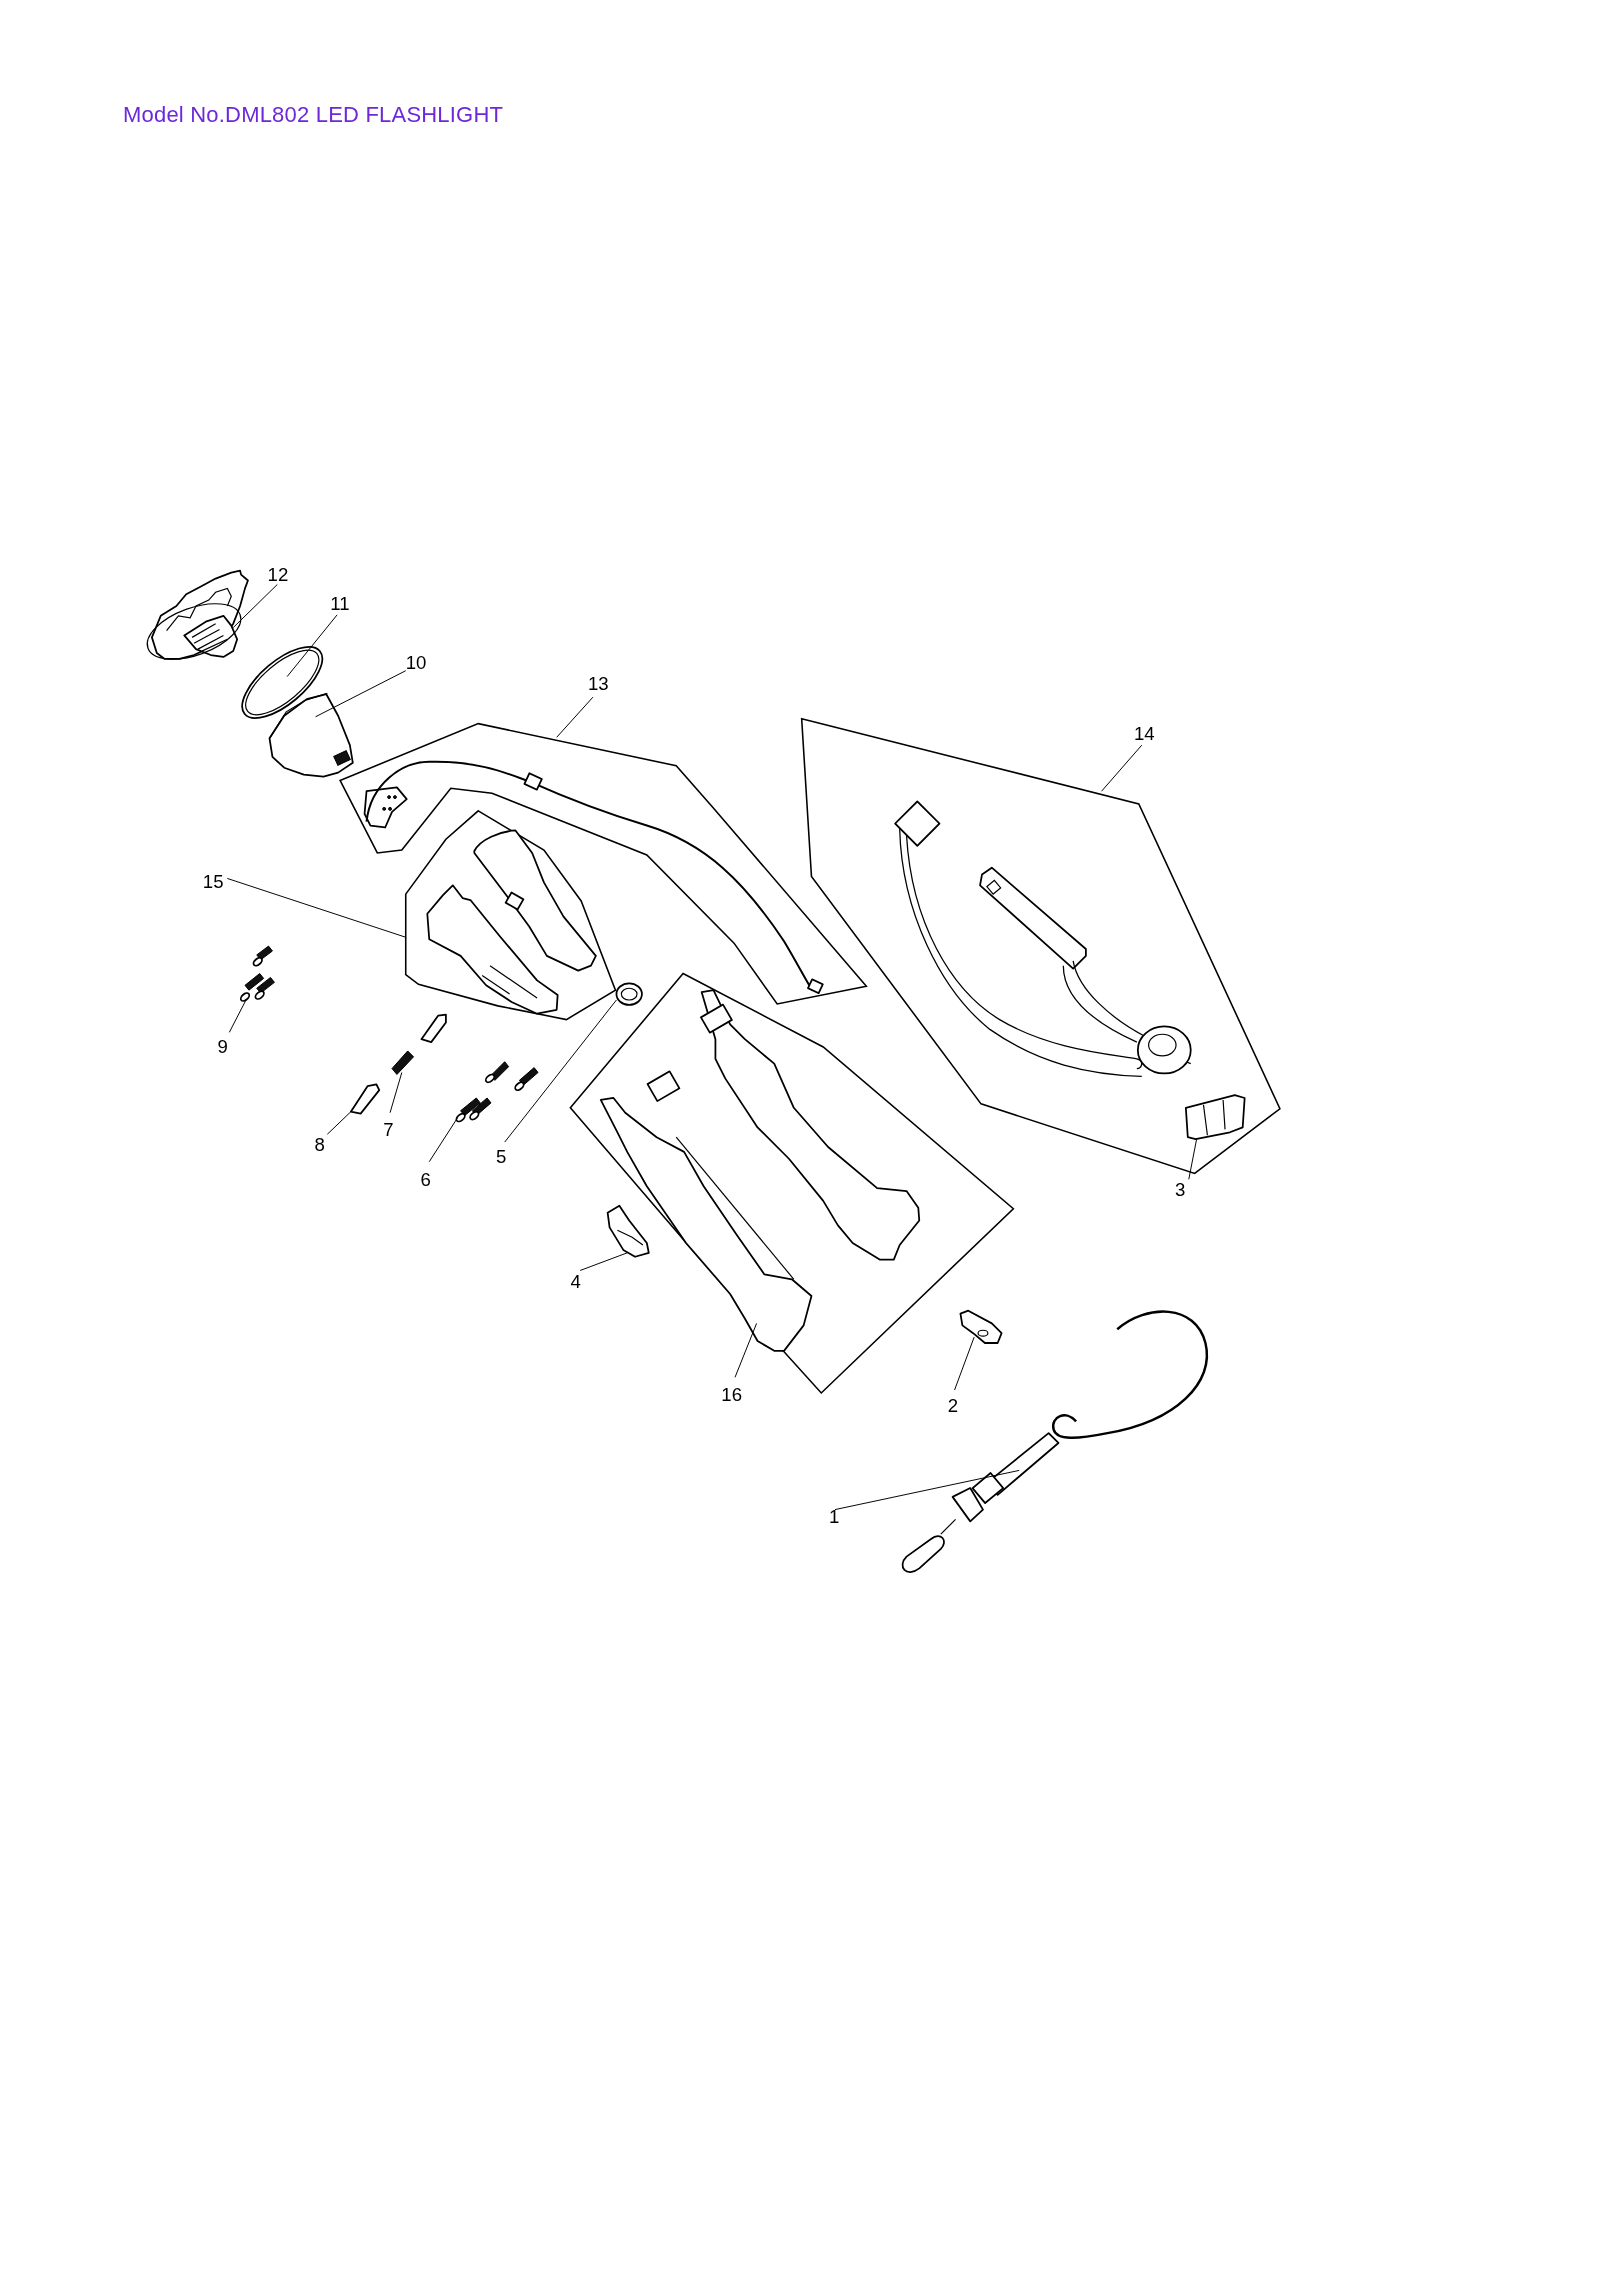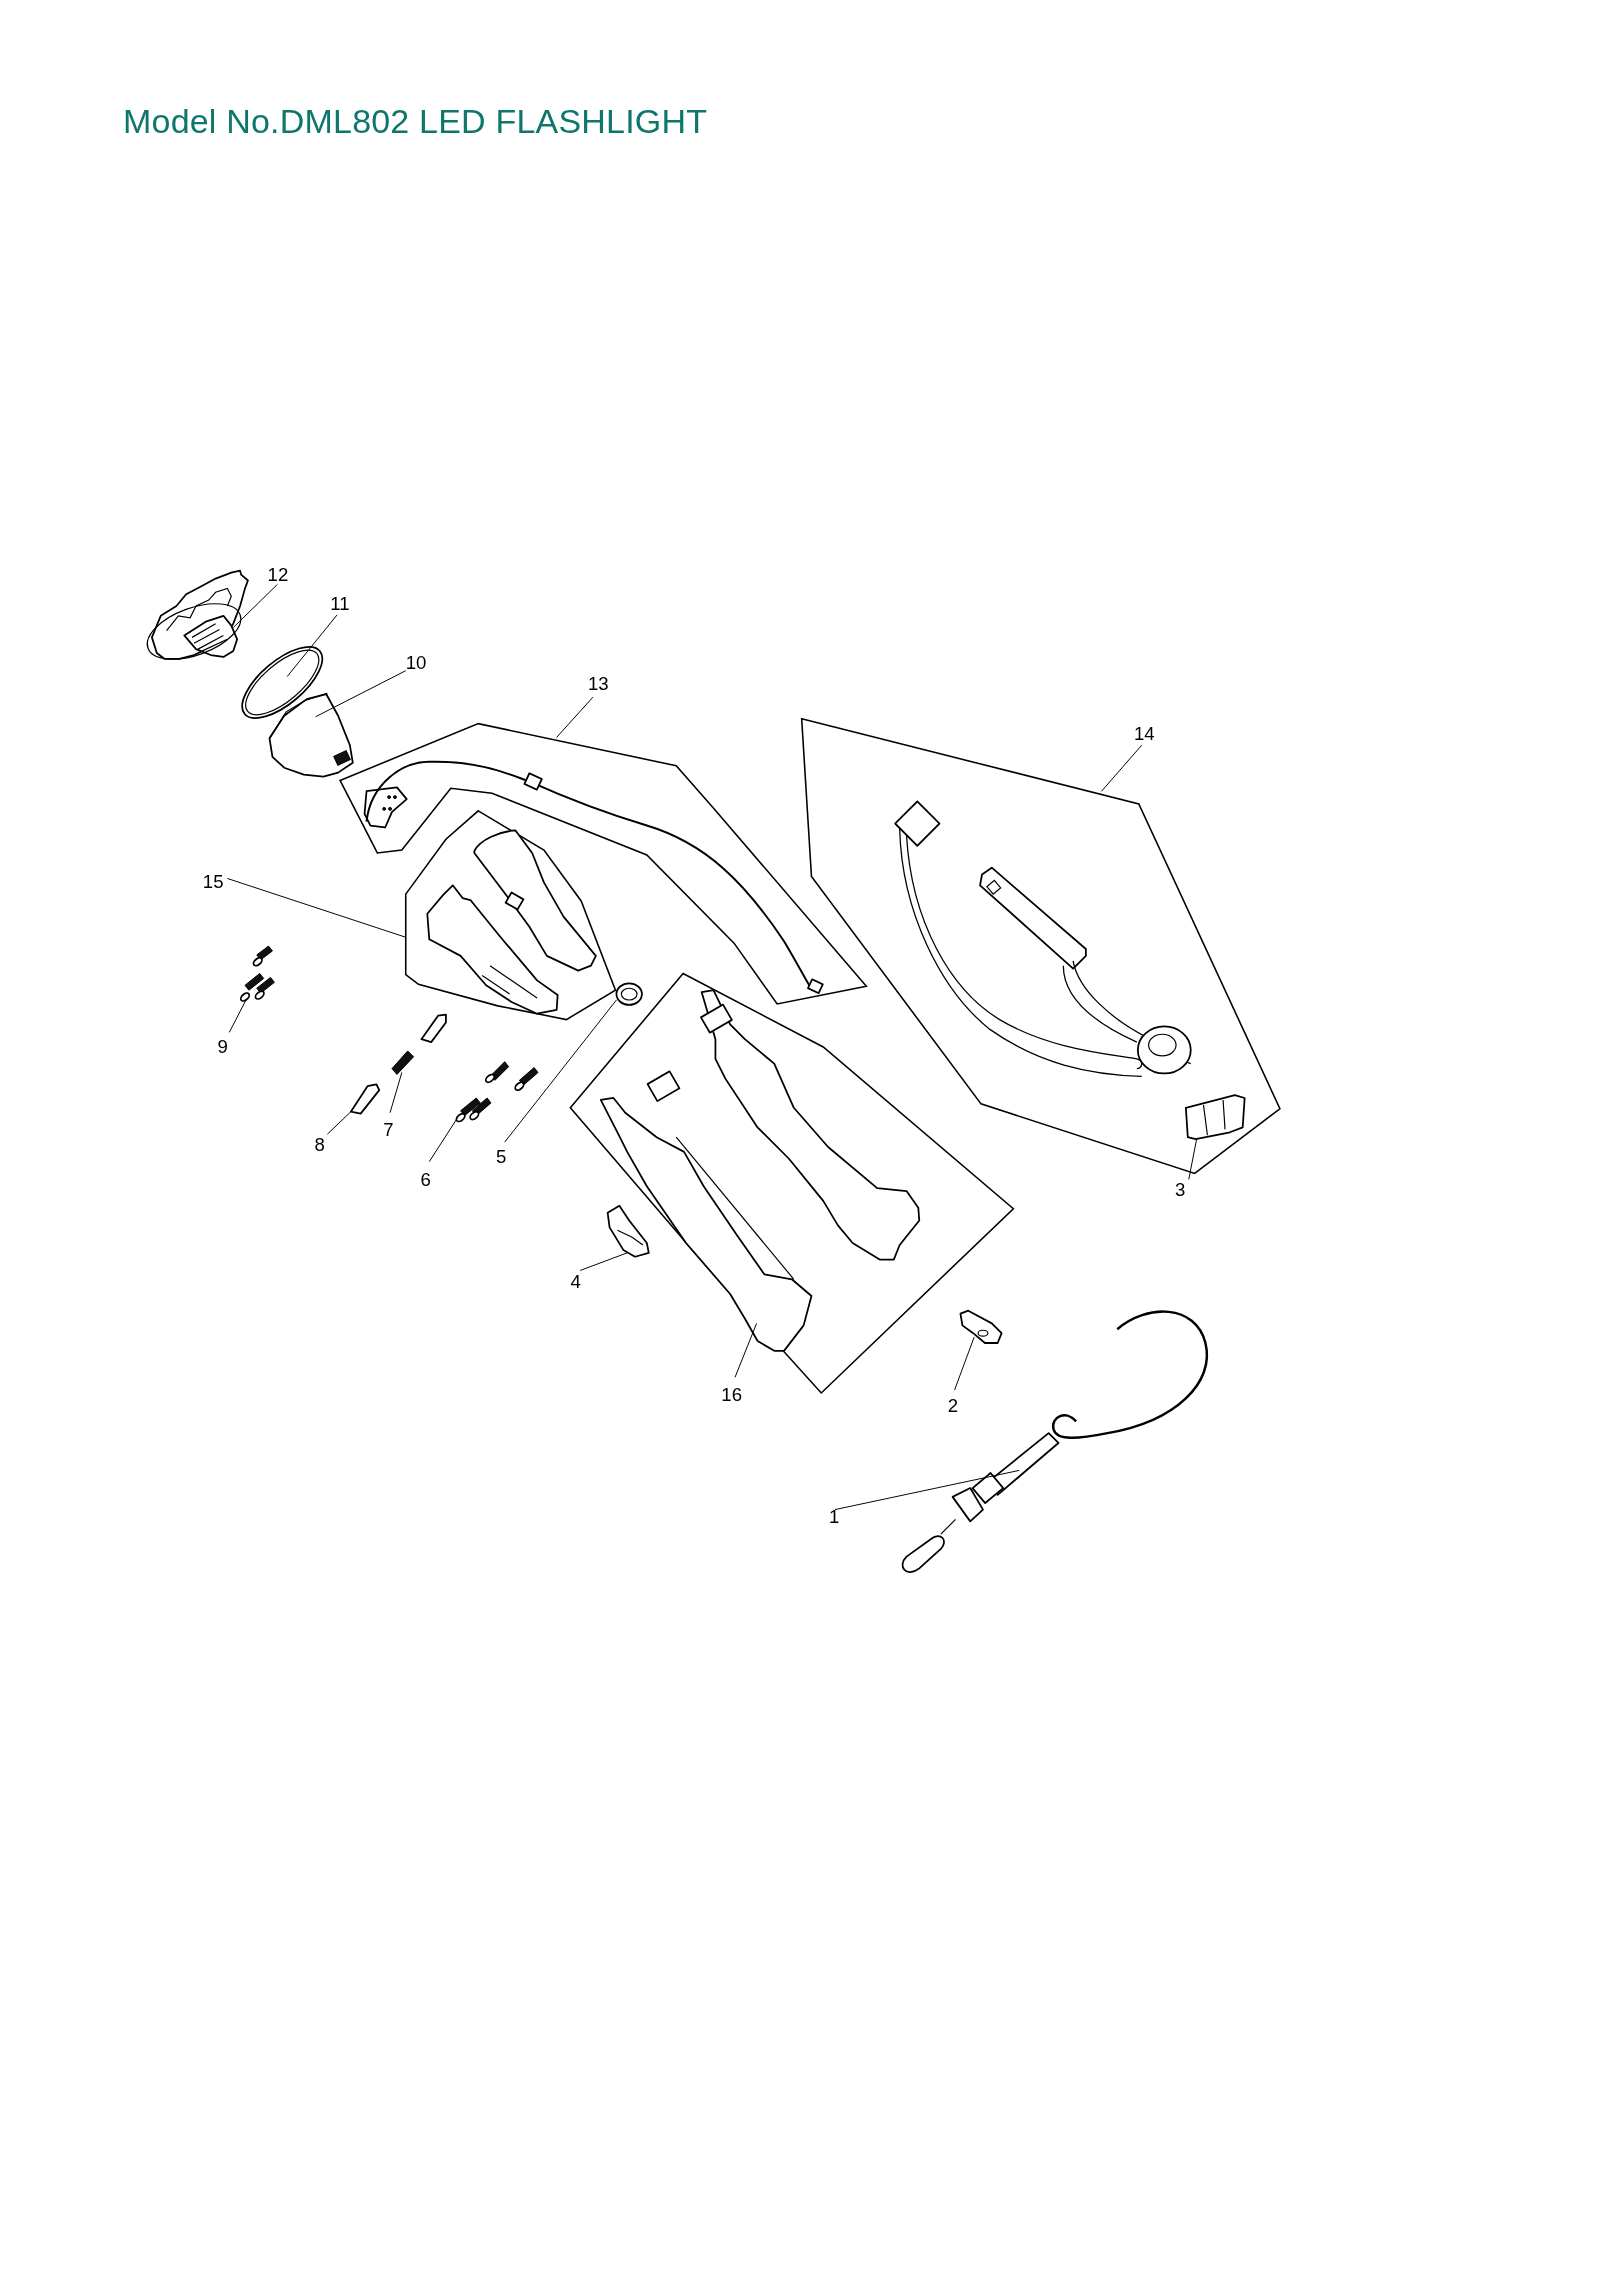--- a/index.html
+++ b/index.html
@@ -1,17 +1,17 @@
 <!DOCTYPE html>
 <html><head>
 <meta charset="utf-8">
 <style>
   html, body { margin: 0; padding: 0; background: #ffffff; }
   body { width: 1620px; height: 2293px; position: relative; overflow: hidden; font-family: "Liberation Sans", sans-serif; }
-  .title { position: absolute; left: 123px; top: 102px; font-size: 34px; color: #0f766e; letter-spacing: 0.2px; }
+  .title { position: absolute; left: 123px; top: 102px; font-size: 22px; color: #6d28d9; letter-spacing: 0.2px; }
   svg.diagram { position: absolute; left: 0; top: 0; width: 1620px; height: 2293px; }
   .callout-num { font-family: "Liberation Sans", sans-serif; font-size: 19px; fill: #000; }
   .outline { fill: none; stroke: #000; stroke-width: 1.6; }
   .leader { fill: none; stroke: #000; stroke-width: 1; }
   .part { fill: #fff; stroke: #000; stroke-width: 1.8; stroke-linejoin: round; }
   .part-thin { fill: none; stroke: #000; stroke-width: 1.2; }
   .part-dark { fill: #111; stroke: #000; stroke-width: 1; }
   .wire { fill: none; stroke: #000; stroke-width: 2; }
 </style>
 </head>

